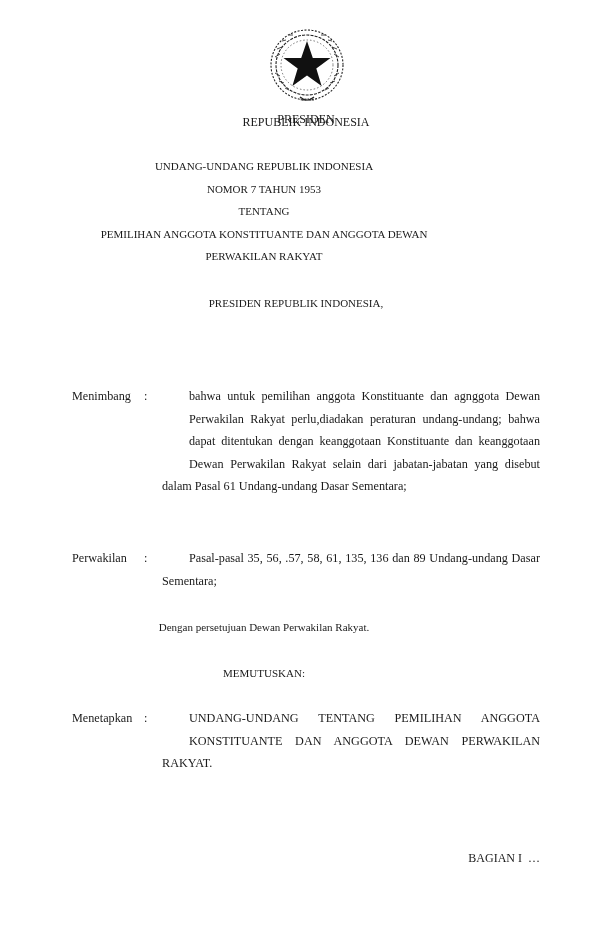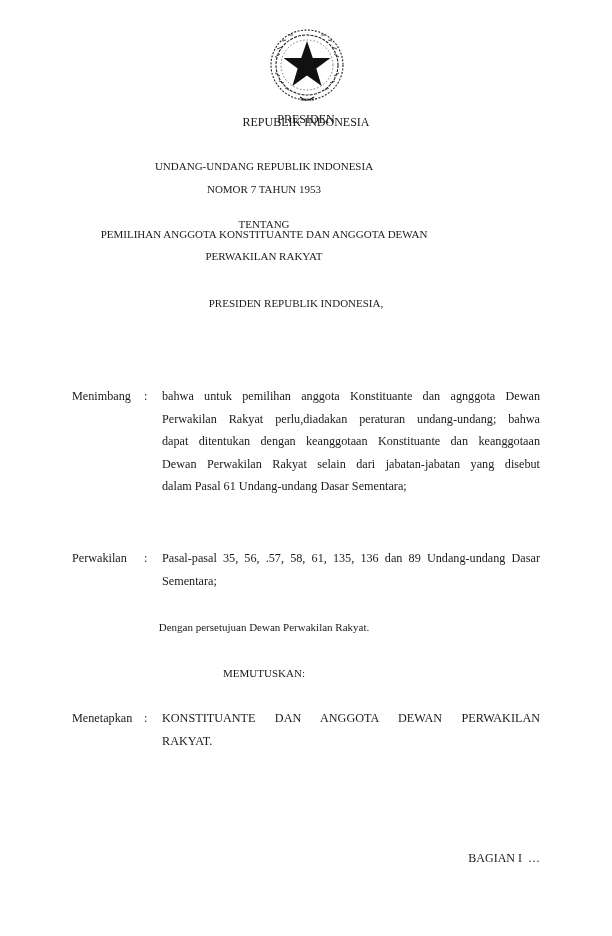--- a/index.html
+++ b/index.html
@@ -5,21 +5,21 @@
   html, body { margin:0; padding:0; background:#ffffff; }
   body { width:612px; height:936px; position:relative; overflow:hidden;
          font-family:"Liberation Serif","DejaVu Serif",serif; color:#1a1a1a; }
   .emblem { position:absolute; left:267px; top:27px; width:80px; height:78px; }
   .small-head { position:absolute; left:0; width:612px; text-align:center; font-size:12px; line-height:11px; }
   .center { position:absolute; left:0; width:528px; text-align:center; font-size:11px; white-space:nowrap; }
   .row { position:absolute; left:72px; width:468px; font-size:12.2px; line-height:22.6px; }
   .row .label { position:absolute; left:0; top:0; }
   .row .colon { position:absolute; left:72px; top:0; }
   .row .body { margin-left:90px; text-align:justify; }
-  .row .body span.l { display:block; text-align:justify; text-align-last:justify; }
+  .row .body span.l { display:block; text-align:justify; text-align-last:justify;margin-left:27px; }
   .row .body span.last { display:block; text-align:left; }
   .footer { position:absolute; right:72px; top:851px; font-size:12px; }
 </style>
 </head>
 <body>
 
 <svg class="emblem" viewBox="0 0 80 78">
   <g fill="none" stroke="#222" stroke-width="1.1">
     <ellipse cx="40" cy="38" rx="36" ry="35" stroke-dasharray="2 1.5"></ellipse>
     <ellipse cx="40" cy="38" rx="31" ry="30" stroke-dasharray="3 1.2"></ellipse>
@@ -31,21 +31,21 @@
   <path d="M40 14 L45.8 31 L63.5 31 L49.3 41.6 L54.6 59 L40 48.4 L25.4 59 L30.7 41.6 L16.5 31 L34.2 31 Z" fill="#111"></path>
   <path d="M33 70 q7 6 14 0" stroke="#222" fill="none" stroke-width="1.2"></path>
   <text x="40" y="74" font-size="5" text-anchor="middle" fill="#222">\u2715</text>
 </svg>
 
 <div class="small-head" style="top:114px;">PRESIDEN</div>
 <div class="small-head" style="top:117px;">REPUBLIK INDONESIA</div>
 
 <div class="center" style="top:160px;">UNDANG-UNDANG REPUBLIK INDONESIA</div>
 <div class="center" style="top:183px;">NOMOR 7 TAHUN 1953</div>
-<div class="center" style="top:218px;">TENTANG</div>
+<div class="center" style="top:205px;">TENTANG</div>
 <div class="center" style="top:228px;">PEMILIHAN ANGGOTA KONSTITUANTE DAN ANGGOTA DEWAN</div>
 <div class="center" style="top:250px;">PERWAKILAN RAKYAT</div>
 
 <div class="center" style="top:297px;padding-left:32px;">PRESIDEN REPUBLIK INDONESIA,</div>
 
 <div class="row" style="top:385px;">
   <span class="label">Menimbang</span>
   <span class="colon">:</span>
   <div class="body">
     <span class="l">bahwa untuk pemilihan anggota Konstituante dan agnggota Dewan</span>
@@ -66,18 +66,19 @@
 </div>
 
 <div class="center" style="top:621px;">Dengan persetujuan Dewan Perwakilan Rakyat.</div>
 
 <div class="center" style="top:667px;">MEMUTUSKAN:</div>
 
 <div class="row" style="top:707px;">
   <span class="label">Menetapkan</span>
   <span class="colon">:</span>
   <div class="body">
+    <span class="l">UNDANG-UNDANG TENTANG PEMILIHAN ANGGOTA</span>
     <span class="l">KONSTITUANTE DAN ANGGOTA DEWAN PERWAKILAN</span>
     <span class="last">RAKYAT.</span>
   </div>
 </div>
 
 <div class="footer">BAGIAN I &nbsp;…</div>
 
 </body></html>

